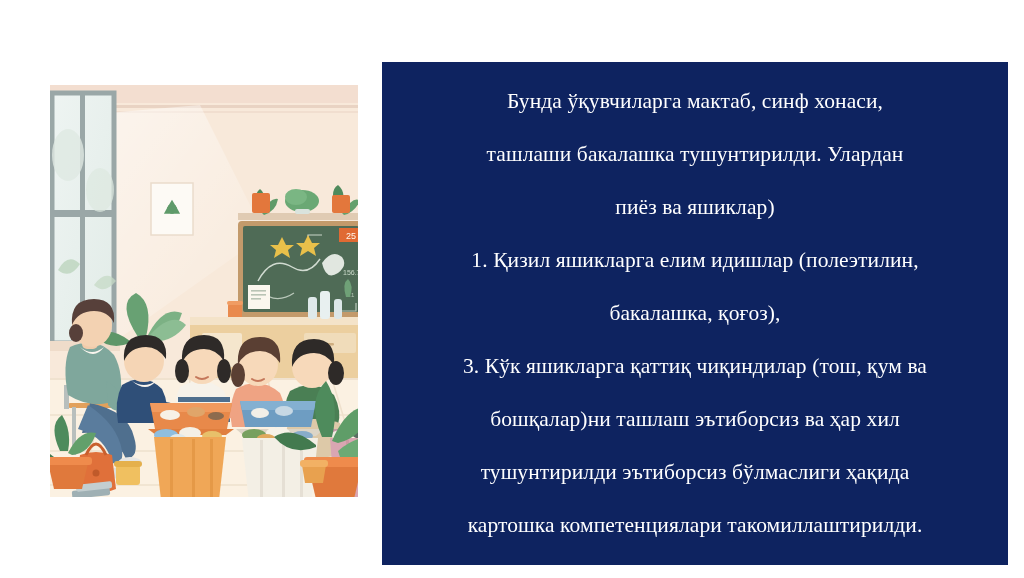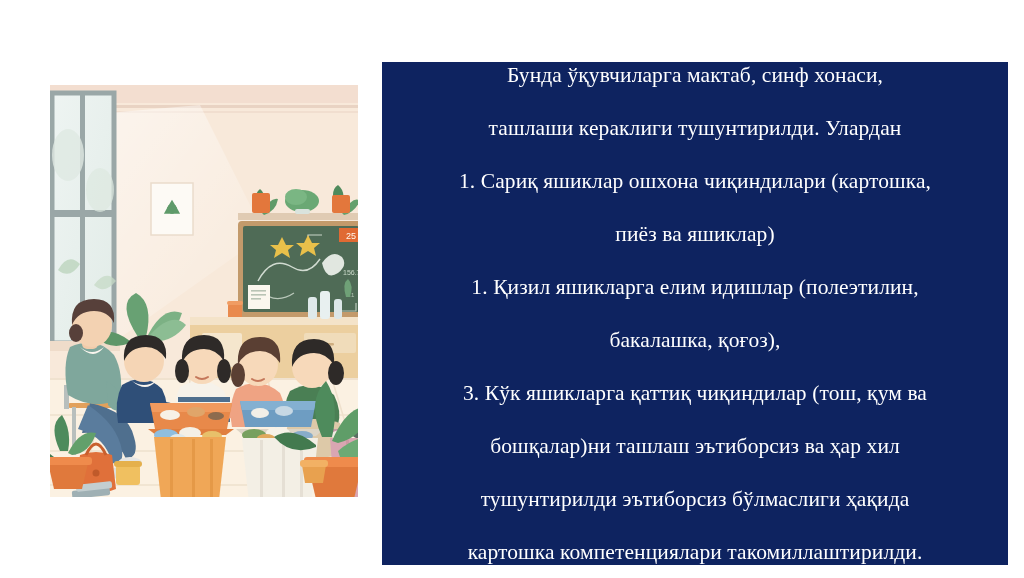--- a/index.html
+++ b/index.html
@@ -379,22 +379,21 @@
           <path d="M252 380 l24 0 l-3 18 l-18 0z" fill="#e8a14f"></path>
           <rect x="250" y="375" width="28" height="7" rx="3" fill="#f2b164"></rect>
         </g>
       </g>
     </svg>
   </div>
 
   <div class="text-panel">
     <div class="body-text">
       <p>Бунда ўқувчиларга мактаб, синф хонаси,</p>
-      <p>ташлаши кераклиги тушунтирилди. Улардан</p>
-      <p>1. Сариқ яшиклар ошхона чиқиндилари (картошка,</p>
+      <p>ташлаши бакалашка тушунтирилди. Улардан</p>
       <p>пиёз ва яшиклар)</p>
       <p>1. Қизил яшикларга елим идишлар (полеэтилин,</p>
       <p>бакалашка, қоғоз),</p>
       <p>3. Кўк яшикларга қаттиқ чиқиндилар (тош, қум ва</p>
       <p>бошқалар)ни ташлаш эътиборсиз ва ҳар хил</p>
       <p>тушунтирилди эътиборсиз бўлмаслиги ҳақида</p>
       <p>картошка компетенциялари такомиллаштирилди.</p>
     </div>
   </div>
 

